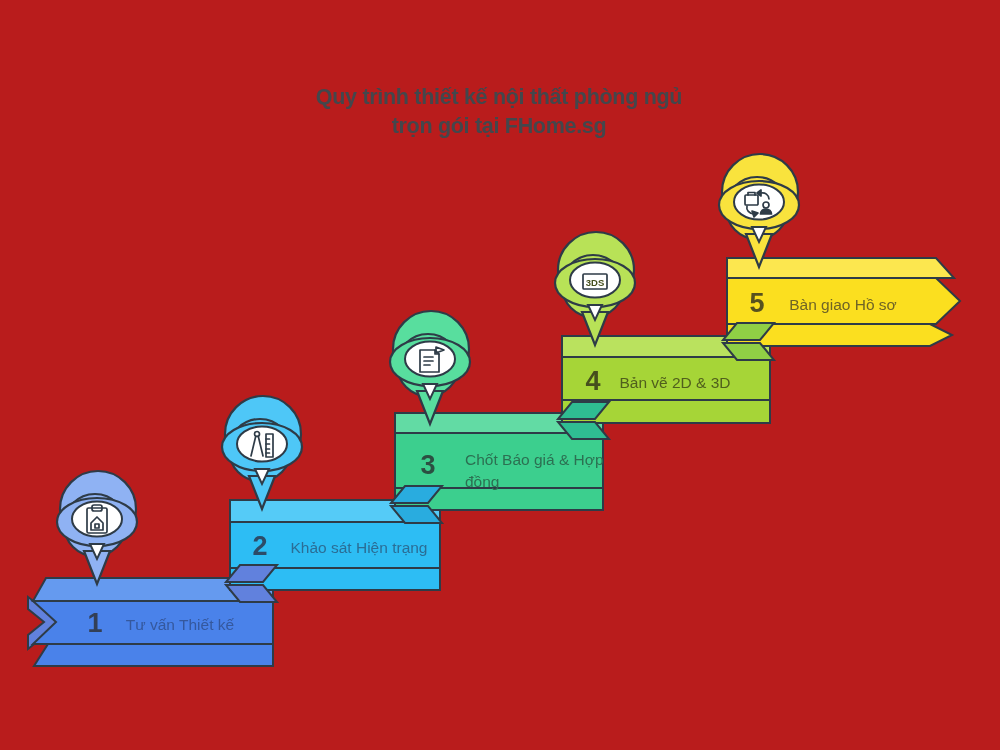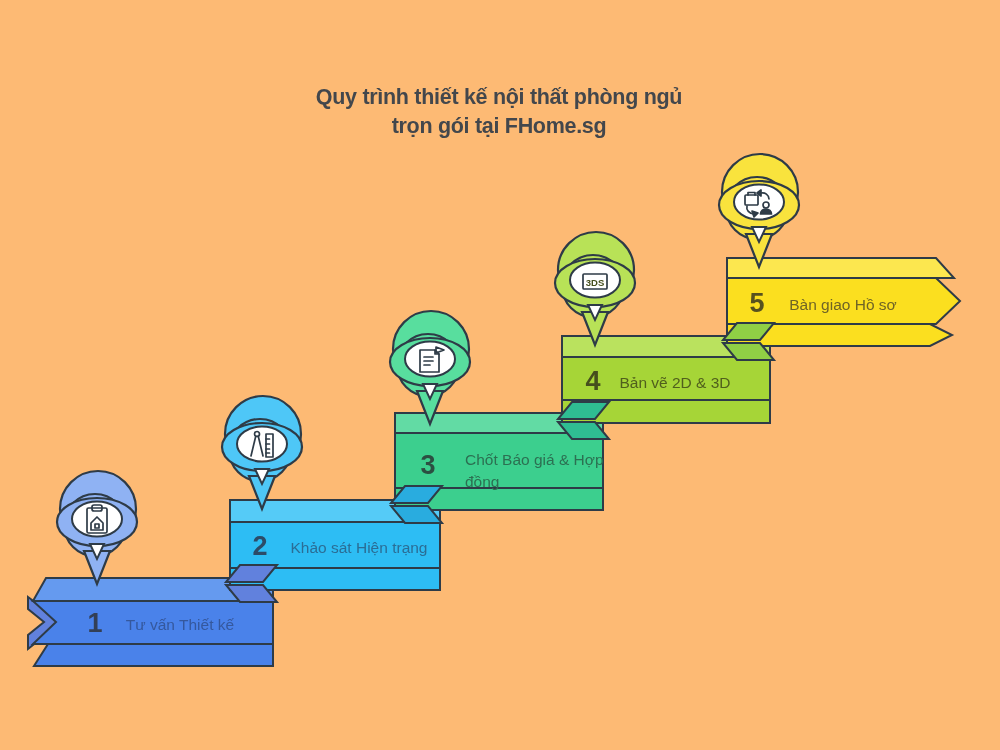--- a/index.html
+++ b/index.html
@@ -1,16 +1,16 @@
 <!DOCTYPE html>
 <html><head>
 <meta charset="utf-8">
 <style>
   html,body{margin:0;padding:0;background:#fff;}
-  .stage{position:relative;width:1000px;height:750px;background:#fdba74;overflow:hidden;
+  .stage{position:relative;width:1000px;height:750px;background:#b91c1c;overflow:hidden;
          font-family:"Liberation Sans",sans-serif;}
   svg{display:block;}
   .band{stroke-width:2;stroke-linejoin:miter;}
   .foldp{stroke-width:2;stroke-linejoin:miter;}
   .pinshape{stroke-width:2.2;}
   .lens{stroke-width:2;}
   .ico{stroke-width:1.7;fill:none;stroke-linecap:round;stroke-linejoin:round;}
   .ttl{font-size:21.5px;font-weight:bold;letter-spacing:-0.3px;text-anchor:middle;}
   .num{font-size:27px;font-weight:bold;text-anchor:middle;}
   .lbl{font-size:15.5px;text-anchor:middle;}

